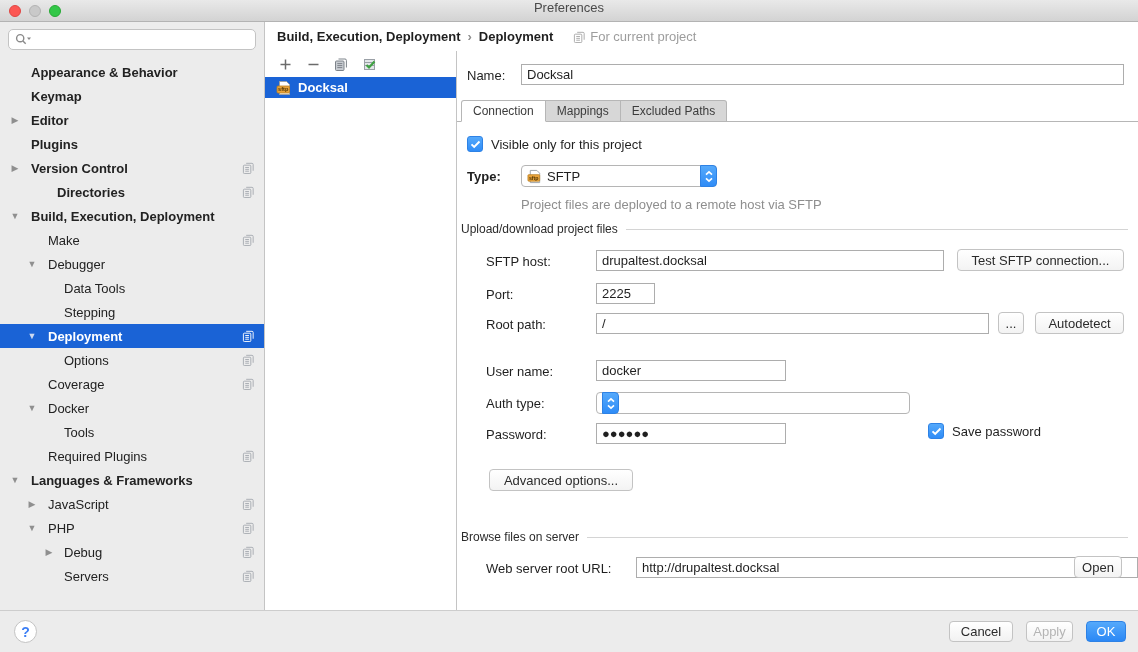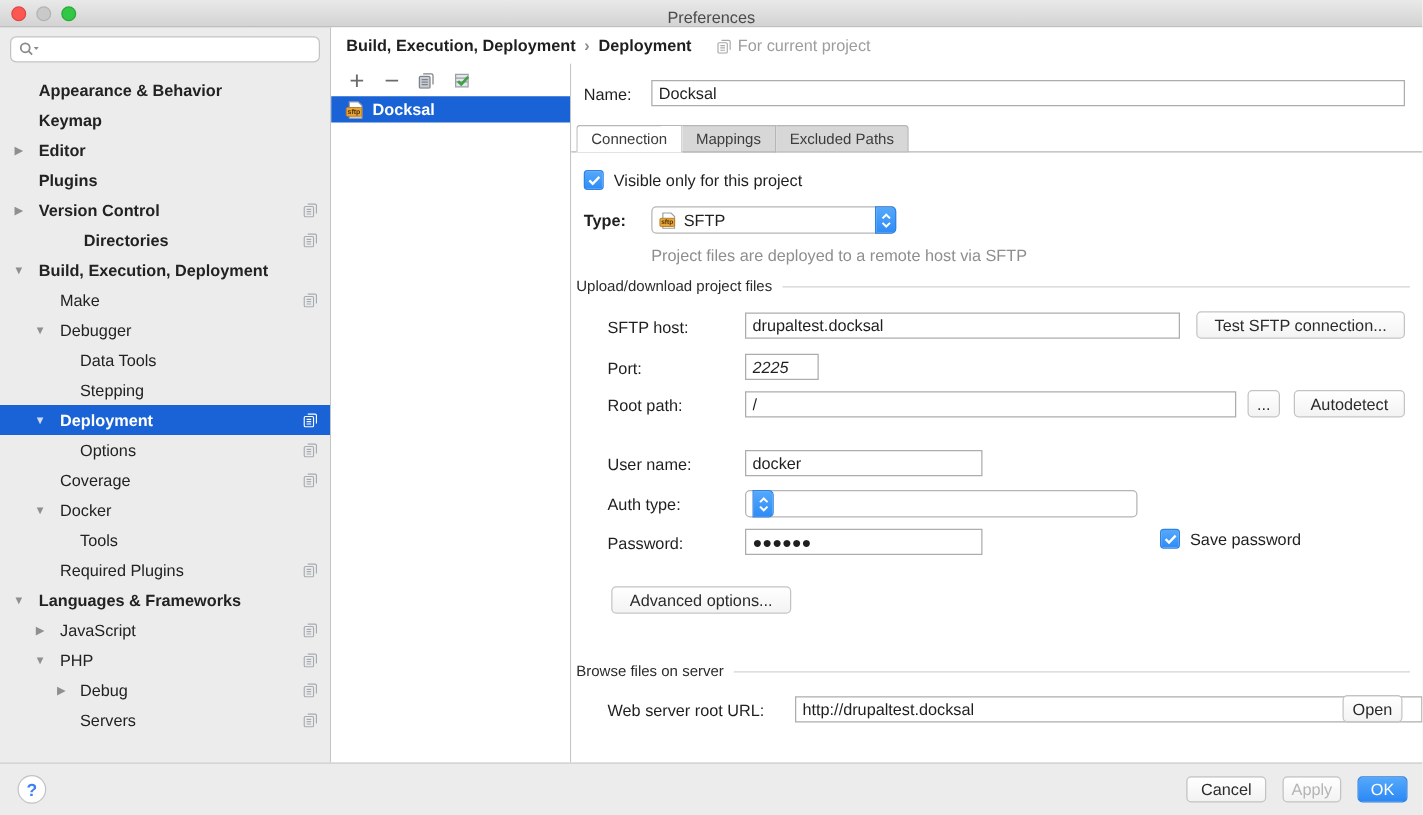--- a/index.html
+++ b/index.html
@@ -5,21 +5,21 @@
   * { margin:0; padding:0; box-sizing:border-box; }
   html,body { width:1138px; height:652px; }
   body {
     font-family:"Liberation Sans", sans-serif;
     font-size:13px; color:#1f1f1f;
     background:#ececec; position:relative; overflow:hidden;
   }
   
   .titlebar { height:22px; background:linear-gradient(#e9e9e9,#d3d3d3);
     border-bottom:1px solid #b3b3b3; position:relative;
-    display:flex; align-items:flex-end; justify-content:center; }
+    display:flex; align-items:flex-start; justify-content:center; }
   .titlebar .title { font-size:13px; color:#4a4a4a; }
   .traffic { position:absolute; left:9px; top:5px; display:flex; gap:8px; }
   .light { width:12px; height:12px; border-radius:50%; }
   .light.red   { background:#fc5753; border:1px solid #df4744; }
   .light.gray  { background:#c9c9c9; border:1px solid #b3b3b3; }
   .light.green { background:#33c748; border:1px solid #27aa35; }
 
   
   .main { position:absolute; top:22px; bottom:42px; left:0; right:0; display:flex; }
 
@@ -152,21 +152,21 @@
           <span class="tlabel" style="left: 31px;">Version Control</span>
           <span class="pp">
             <svg width="13" height="13" viewBox="0 0 14 14" fill="none" stroke="currentColor">
               <path d="M4.5 2.5 H10.8 a1.2 1.2 0 0 1 1.2 1.2 V10.5"></path>
               <rect x="1.5" y="4.5" width="8" height="9" rx="1"></rect>
               <path d="M3.5 7h4 M3.5 9h4 M3.5 11h4"></path>
             </svg>
           </span>
         </div>
         <div class="tree-row bold">
-          <span class="tlabel" style="left: 47px; padding-left: 20px;">Directories</span>
+          <span class="tlabel" style="left: 37px; padding-left: 20px;">Directories</span>
           <span class="pp">
             <svg width="13" height="13" viewBox="0 0 14 14" fill="none" stroke="currentColor">
               <path d="M4.5 2.5 H10.8 a1.2 1.2 0 0 1 1.2 1.2 V10.5"></path>
               <rect x="1.5" y="4.5" width="8" height="9" rx="1"></rect>
               <path d="M3.5 7h4 M3.5 9h4 M3.5 11h4"></path>
             </svg>
           </span>
         </div>
         <div class="tree-row bold">
           <span class="arrow" style="left: 9px;">▼</span>
@@ -390,21 +390,21 @@
         <div class="section" style="left:4px; top:171px; right:10px">
           <span>Upload/download project files</span>
             <i class="rule"></i>
         </div>
 
         <label class="flabel" style="left:29px; top:203px">SFTP host:</label>
         <input class="field" style="left: 139px; top: 199px; width: 348px;" value="drupaltest.docksal">
         <button class="btn" style="left:500px; top:198px; width:167px">Test SFTP connection...</button>
 
         <label class="flabel" style="left:29px; top:236px">Port:</label>
-        <input class="field" style="left: 139px; top: 232px; width: 59px; font-style: italic;" value="2225">
+        <input class="field" style="left: 139px; top: 232px; width: 59px;" value="2225">
 
         <label class="flabel" style="left:29px; top:266px">Root path:</label>
         <input class="field" style="left: 139px; top: 262px; width: 393px;" value="/">
         <button class="btn" style="left:541px; top:261px; width:26px">...</button>
         <button class="btn" style="left:578px; top:261px; width:89px">Autodetect</button>
 
         <label class="flabel" style="left:29px; top:313px">User name:</label>
         <input class="field" style="left: 139px; top: 309px; width: 190px;" value="docker">
 
         <label class="flabel" style="left:29px; top:345px">Auth type:</label>

